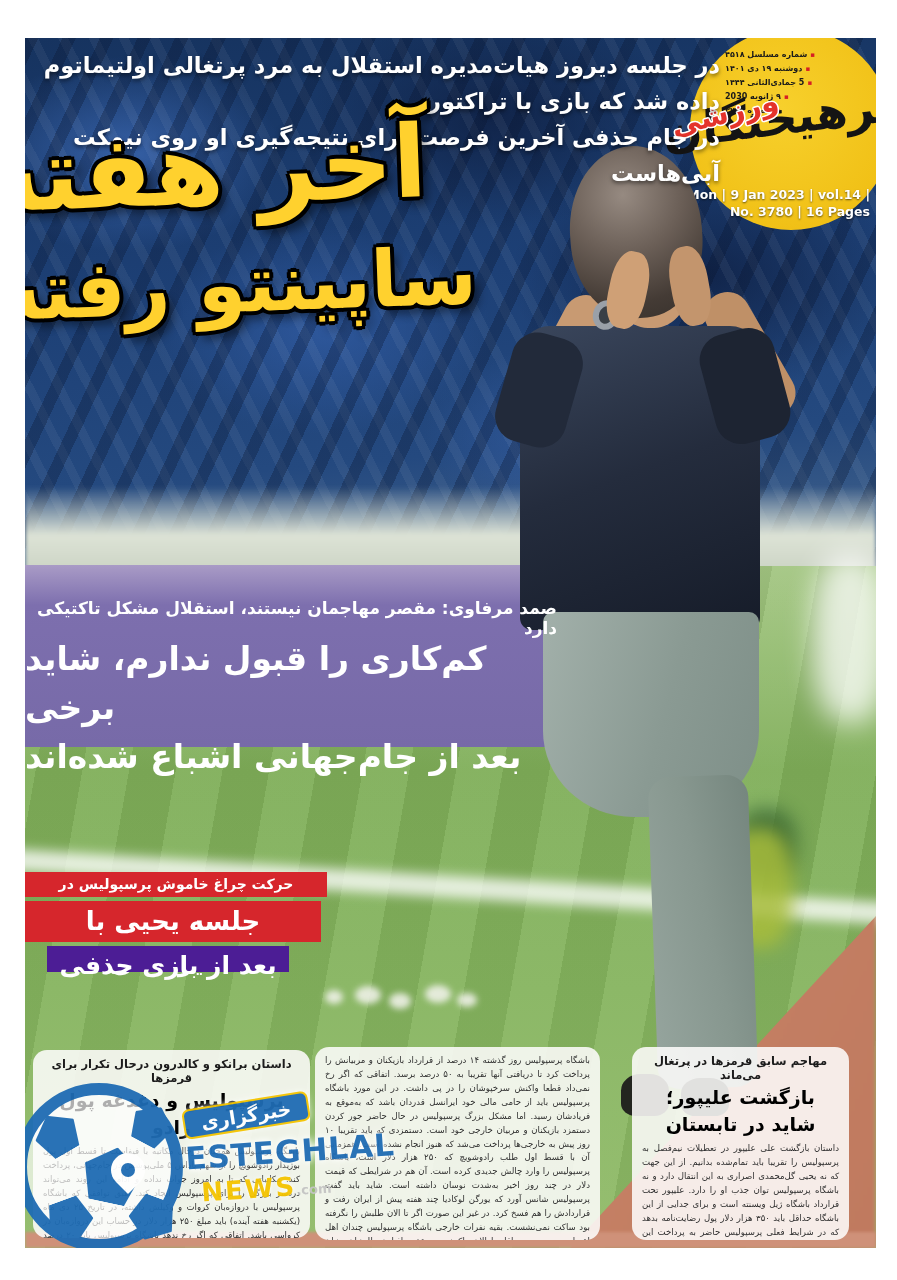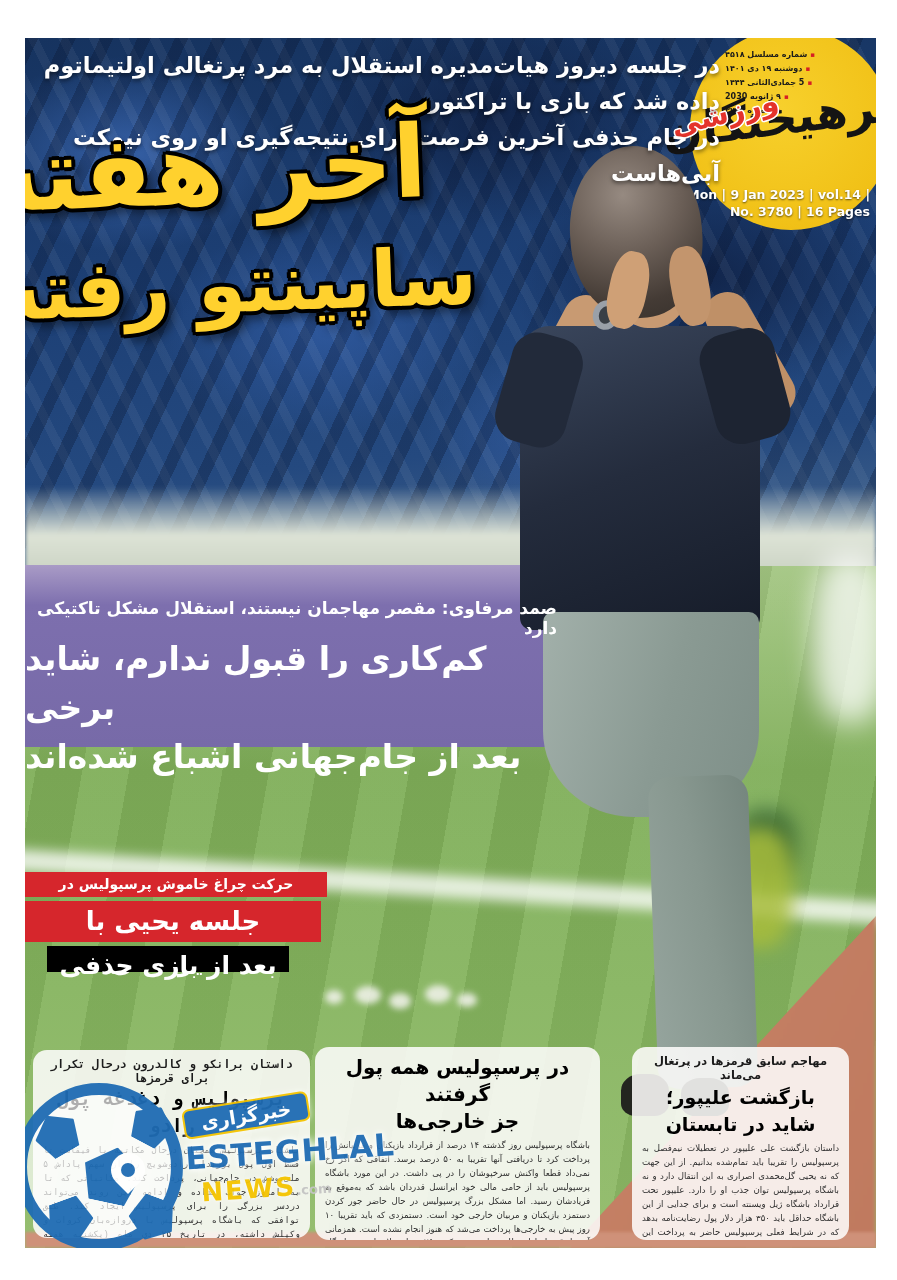--- a/index.html
+++ b/index.html
@@ -96,30 +96,30 @@
   .leg-r { left:628px; top:738px; width:100px; height:312px; border-radius:22px; transform:rotate(-2deg);
     background:linear-gradient(80deg, #96a59e 0%, #87978f 55%, #75867e 100%); }
   .shoe-l { left:596px; top:1036px; width:48px; height:42px; border-radius:40% 40% 30% 30%; background:#23251f; }
   .shoe-r { left:656px; top:1040px; width:48px; height:38px; border-radius:40% 40% 30% 30%; background:#1e201b; }
 
   
   .red-kicker { position:absolute; left:0; top:834px; width:302px; height:25px; z-index:5; background:#d6262c;
     color:#fff; font-weight:bold; font-size:14px; line-height:25px; text-align:center; direction:rtl; }
   .red-line1 { position:absolute; left:0; top:863px; width:296px; height:41px; z-index:5; background:#d6262c;
     color:#fff; font-weight:bold; font-size:26px; line-height:41px; text-align:center; direction:rtl; }
-  .red-line2 { position:absolute; left:22px; top:908px; width:242px; height:26px; z-index:5; background:#000000;
+  .red-line2 { position:absolute; left:22px; top:908px; width:242px; height:26px; z-index:5; background:#4c1d95;
     color:#fff; font-weight:bold; font-size:25px; line-height:39px; text-align:center; direction:rtl; }
 
   
   .artbox { position:absolute; z-index:6; background:rgba(253,252,250,.88); border-radius:14px; padding:7px 10px 6px;
     direction:rtl; overflow:hidden; }
   .artbox .kicker { text-align:center; font-size:11.5px; font-weight:bold; color:#1c1c1c; margin-bottom:2px; }
   .artbox .title { text-align:center; font-size:19px; font-weight:bold; color:#000; line-height:27px; margin-bottom:4px; }
   .artbox .body { font-size:8.6px; line-height:1.62; text-align:justify; color:#2e2e2e; }
-  .box-rado { left:8px; top:1012px; width:277px; height:188px;font-family:Liberation Mono, monospace; }
+  .box-rado { left:8px; top:1012px; width:277px; height:188px; }
   .box-foreign { left:290px; top:1009px; width:285px; height:193px; }
   .box-foreign .title { font-size:20px; }
   .box-alipour { left:607px; top:1009px; width:217px; height:193px; }
   .box-alipour .title { font-size:19px; }
 
   
   .watermark { position:absolute; left:-10px; top:1040px; width:500px; height:180px; z-index:7; opacity:.95; }
   .wm-ball { position:absolute; left:0; top:5px; width:168px; height:168px; border:12px solid #1f6cb4; border-radius:50%;
     background:rgba(255,255,255,.72); }
   .wm-pent { position:absolute; background:#1f6cb4; clip-path:polygon(50% 0,100% 38%,81% 100%,19% 100%,0 38%); }
@@ -213,24 +213,20 @@
     <div class="red-kicker">حرکت چراغ خاموش پرسپولیس در نقل‌وانتقالات</div>
     <div class="red-line1">جلسه یحیی با مدیرعامل</div>
     <div class="red-line2">بعد از بازی حذفی</div>
 
     <div class="artbox box-rado">
       <div class="kicker">داستان برانکو و کالدرون درحال تکرار برای قرمزها</div>
       <div class="title">پرسپولیس و دغدغه پول رادو</div>
       <div class="body">باشگاه پرسپولیس همچنان درحال مکاتبه با فیفاست تا قسط اول پول بوژیدار رادوشویچ را از سهم پاداش ۵ ملی‌پوشش در جام‌جهانی، پرداخت کند. مکاتباتی که تا به امروز جواب نداده و ادامه این روند می‌تواند دردسر بزرگی را برای پرسپولیس ایجاد کند. طبق توافقی که باشگاه پرسپولیس با دروازه‌بان کروات و وکیلش داشته، در تاریخ ۲۵ دی ماه (یکشنبه هفته آینده) باید مبلغ ۲۵۰ هزار دلار در حساب این دروازه‌بان در کرواسی باشد. اتفاقی که اگر رخ ندهد باشگاه پرسپولیس باید ۲۰ درصد مبلغ اشاره شده را به‌عنوان جریمه به رادو پرداخت کند. در دو سال گذشته هم باشگاه پرسپولیس تلاش زیادی کرد تا طلب برانکو ایوانکوویچ و بعد از آن گابریل پین را با کمک کنفدراسیون فوتبال آسیا پرداخت کند که ناکام ماند و به نظر می‌آید باید پول را از منبع دیگری جور کند. نکته عجیب توافق باشگاه با رادو همان جریمه سنگین است که رقمی بسیار سنگین به حساب می‌آید. موضوعی که نشان می‌دهد پرسپولیس قصد داشته پرونده شکایت دروازه‌بان کروات را در فیفا ببندد و دیگر به قسط بعدی فکر نکرده است.</div>
     </div>
     <div class="artbox box-foreign">
-      <div class="title">
-        <div>در پرسپولیس همه پول گرفتند</div>
-        <div>جز خارجی‌ها</div>
-      </div>
       <div class="body">باشگاه پرسپولیس روز گذشته ۱۴ درصد از قرارداد بازیکنان و مربیانش را پرداخت کرد تا دریافتی آنها تقریبا به ۵۰ درصد برسد. اتفاقی که اگر رخ نمی‌داد قطعا واکنش سرخپوشان را در پی داشت. در این مورد باشگاه پرسپولیس باید از حامی مالی خود ایرانسل قدردان باشد که به‌موقع به فریادشان رسید. اما مشکل بزرگ پرسپولیس در حال حاضر جور کردن دستمزد بازیکنان و مربیان خارجی خود است. دستمزدی که باید تقریبا ۱۰ روز پیش به خارجی‌ها پرداخت می‌شد که هنوز انجام نشده است. همزمانی آن با قسط اول طلب رادوشویچ که ۲۵۰ هزار دلار است، باشگاه پرسپولیس را وارد چالش جدیدی کرده است. آن هم در شرایطی که قیمت دلار در چند روز اخیر به‌شدت نوسان داشته است. شاید باید گفت پرسپولیس شانس آورد که یورگن لوکادیا چند هفته پیش از ایران رفت و قراردادش را هم فسخ کرد. در غیر این صورت اگر تا الان طلبش را نگرفته بود ساکت نمی‌نشست. بقیه نفرات خارجی باشگاه پرسپولیس چندان اهل اعتراض نیستند و حداقل تا الان واکنشی به عقب افتادن طلبشان نشان نداده‌اند. در این میان هم وشیخ دیاباته نیز اگر مصدوم نبود شاید اعتراض می‌کرد اما به خاطر شرایطی که دارد روی اعتراض کردن ندارد.</div>
     </div>
     <div class="artbox box-alipour">
       <div class="kicker">مهاجم سابق قرمزها در پرتغال می‌ماند</div>
       <div class="title">بازگشت علیپور؛ شاید در تابستان</div>
       <div class="body">داستان بازگشت علی علیپور در تعطیلات نیم‌فصل به پرسپولیس را تقریبا باید تمام‌شده بدانیم. از این جهت که نه یحیی گل‌محمدی اصراری به این انتقال دارد و نه باشگاه پرسپولیس توان جذب او را دارد. علیپور تحت قرارداد باشگاه ژیل ویسنته است و برای جدایی از این باشگاه حداقل باید ۳۵۰ هزار دلار پول رضایت‌نامه بدهد که در شرایط فعلی پرسپولیس حاضر به پرداخت این پول به باشگاه پرتغالی نیست. جدا از اینکه خود علیپور هم دستمزد سنگینی می‌خواهد. در چنین شرایطی قرار است علیپور تا پایان فصل در تیمش مانده و در تابستان تصمیم به جدایی بگیرد. در ترانسفرمارکت قرارداد علیپور با باشگاه ژیل ویسنته تا پایان فصل آینده لیگ برتر پرتغال است اما به ادعای مدیربرنامه‌های این بازیکن در ایران، علیپور در تابستان مشکلی برای جدایی از تیمش ندارد. اینکه حالا در تابستان گل‌محمدی چقدر تمایل به جذب علیپور داشته باشد را باید صبر کرد و دید.</div>
     </div>
 
     <div class="watermark">
       <div class="wm-ball">

